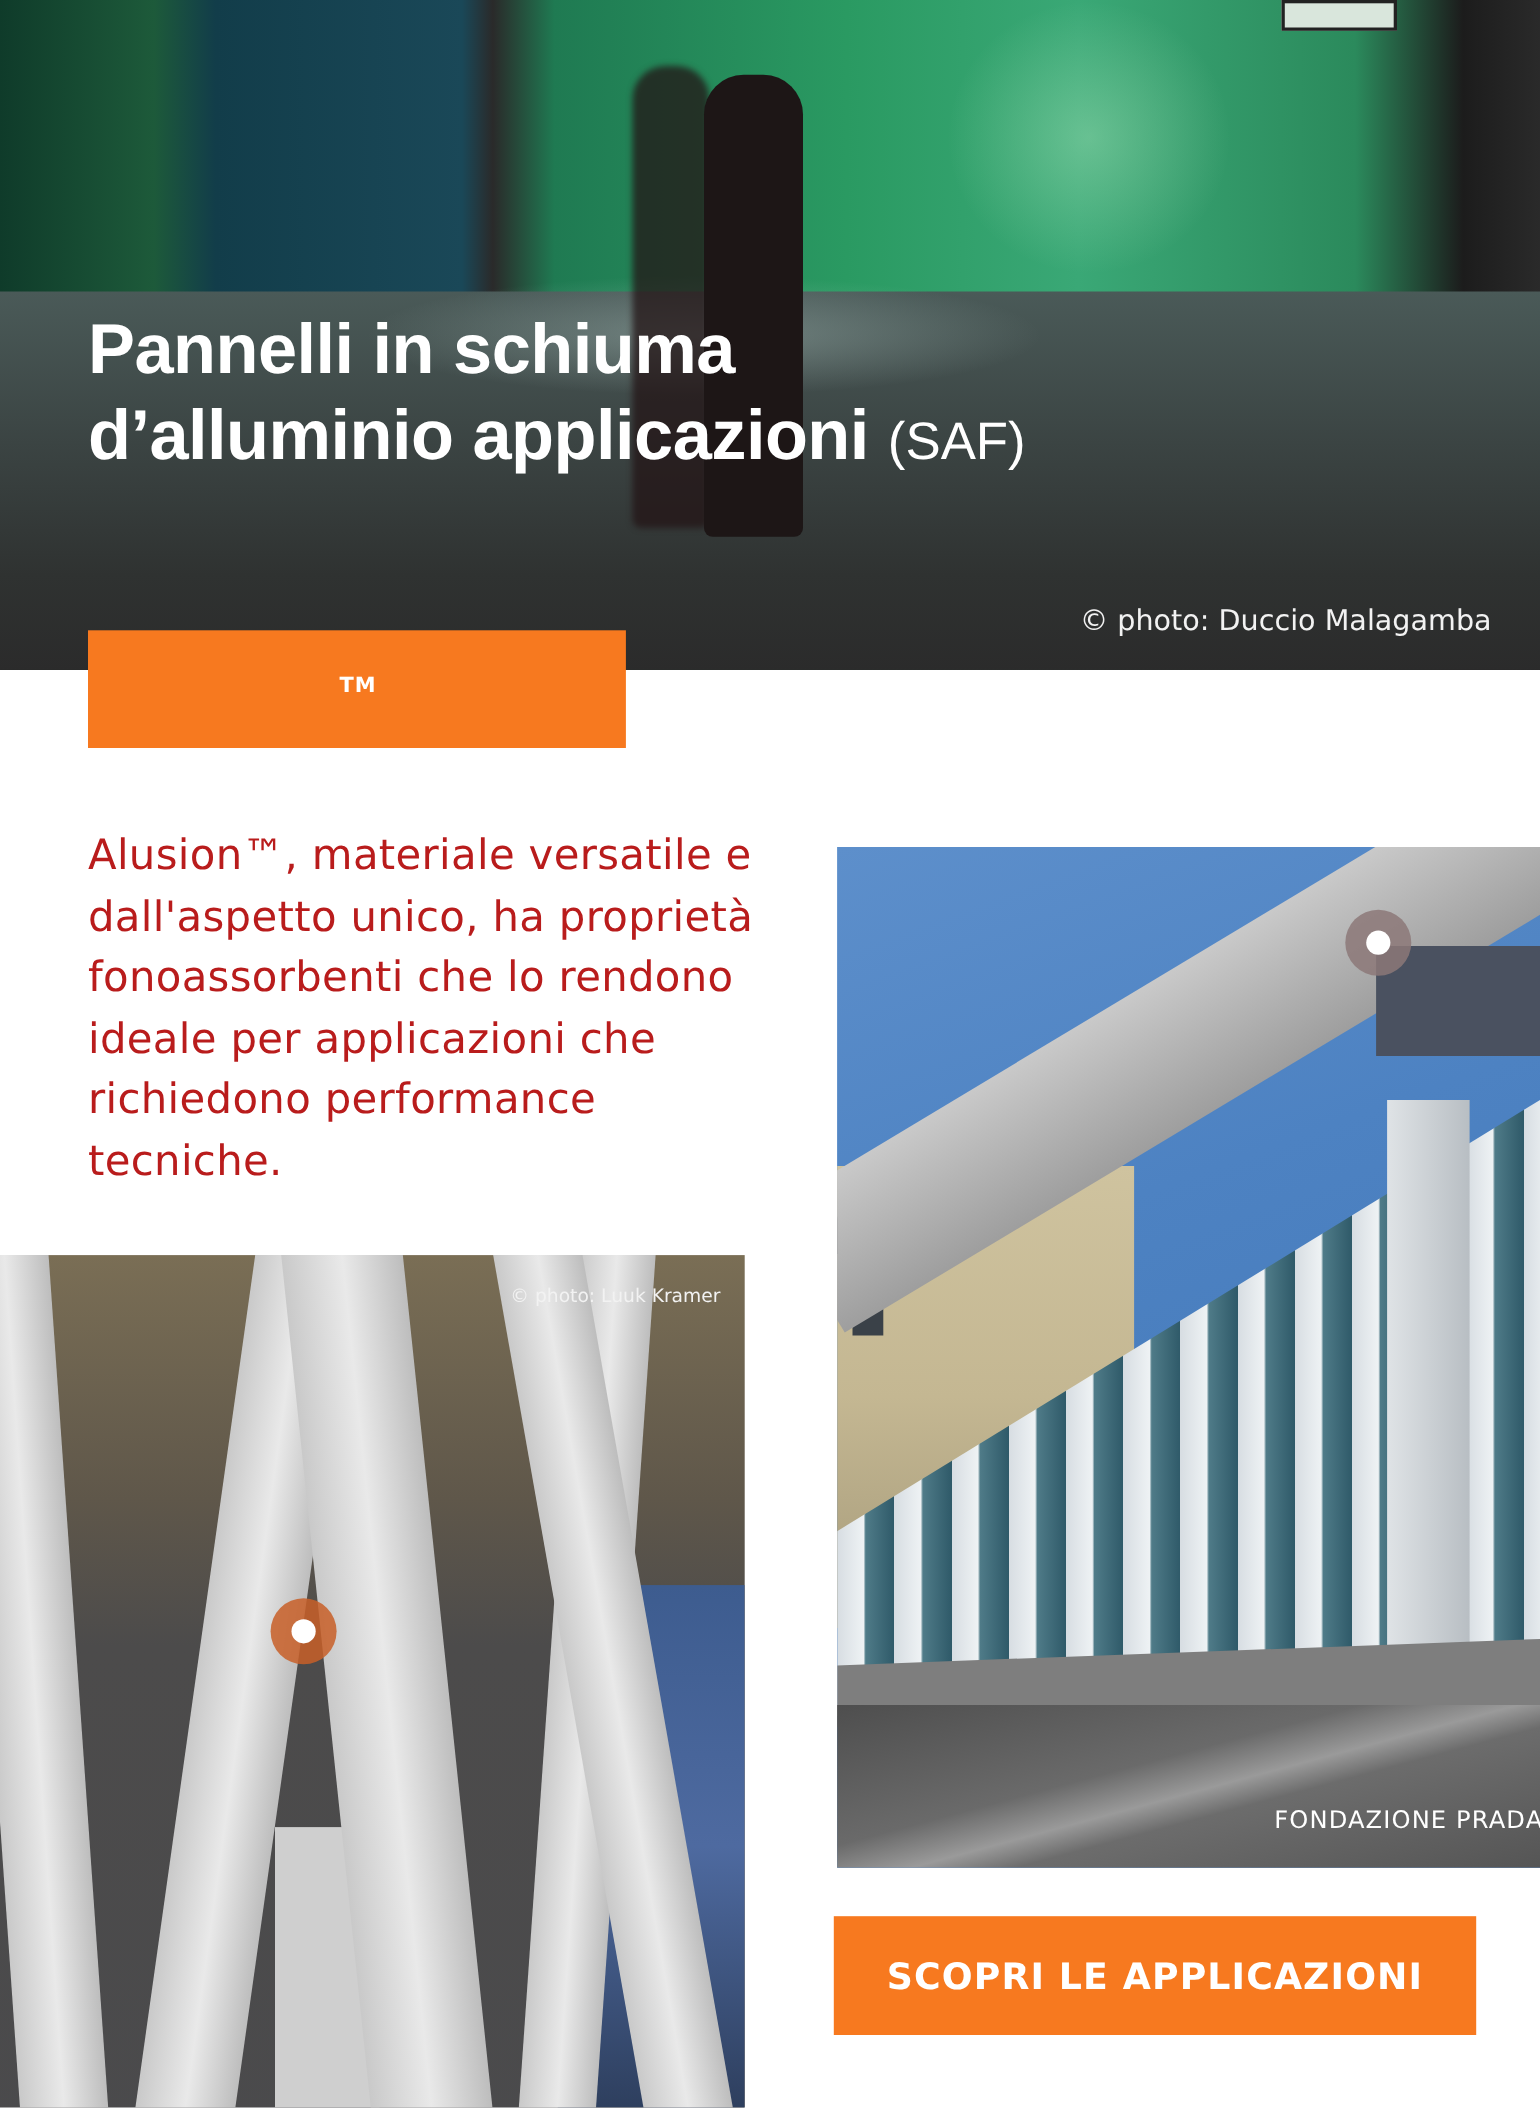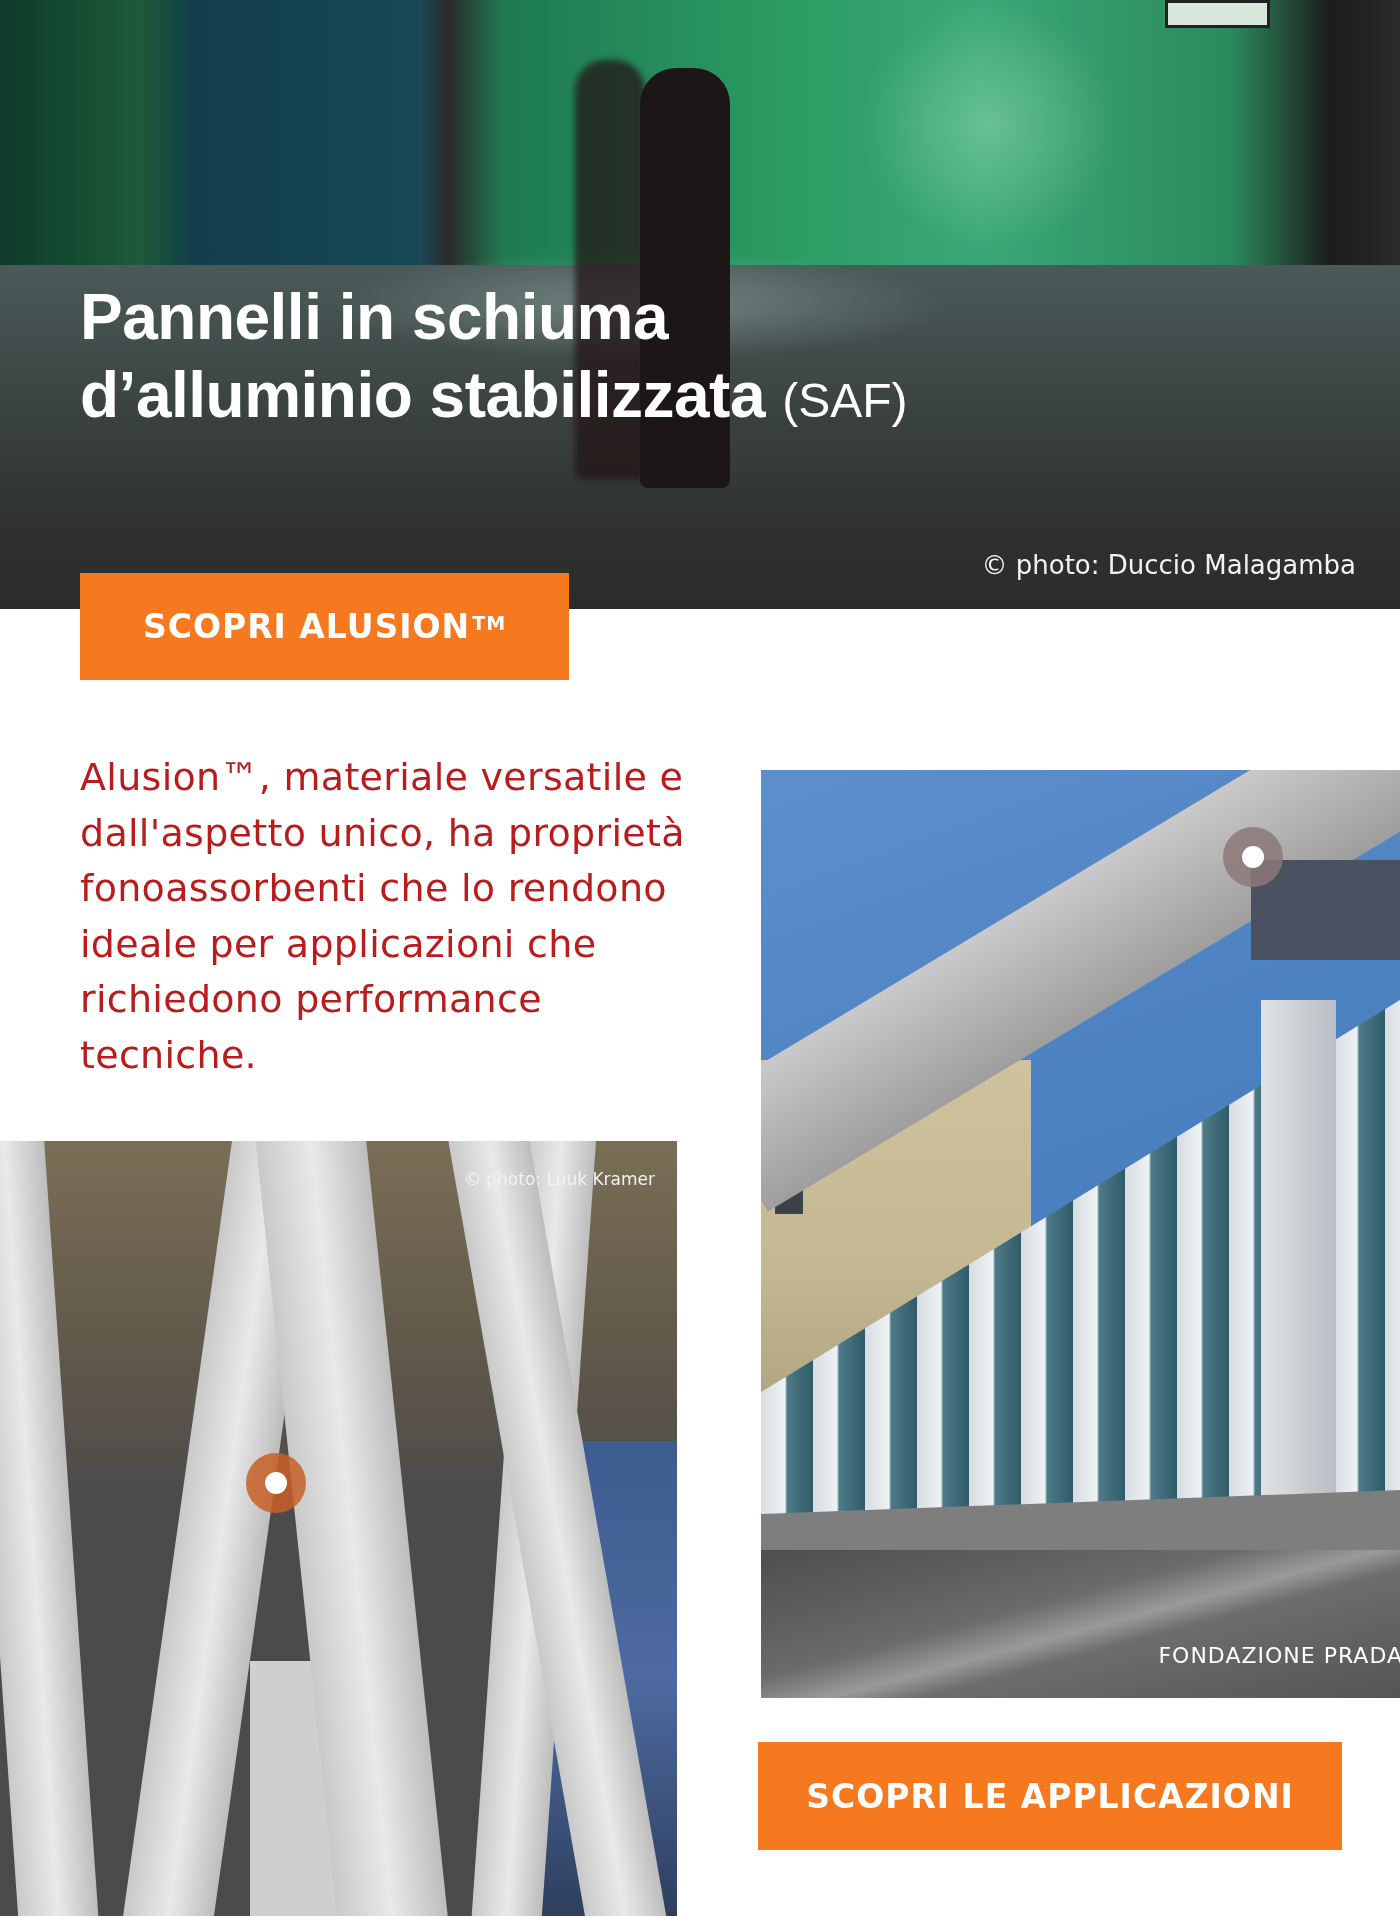--- a/index.html
+++ b/index.html
@@ -143,28 +143,27 @@
 <section class="hero">
   <div class="floor"></div>
   <div class="wall-glow"></div>
   <div class="floor-glint"></div>
   <div class="screen"></div>
   <div class="person-1"></div>
   <div class="person-2"></div>
 
   <h1 class="hero-title">
     <span>Pannelli in schiuma</span><br>
-    <span>d’alluminio stabilizzata</span>
+    <span>d’alluminio applicazioni</span>
     <span class="light">(SAF)</span><br>
   </h1>
   <div class="hero-credit">© photo: Duccio Malagamba</div>
 </section>
 
 <a class="btn btn-1">
-  <span>SCOPRI ALUSION</span>
     <sup>TM</sup>
 </a>
 
 <p class="desc">Alusion™, materiale versatile e dall'aspetto unico, ha proprietà fonoassorbenti che lo rendono ideale per applicazioni che richiedono performance tecniche.</p>
 
 <div class="img-right">
   <div class="old-bldg">
     <div class="win" style="left:0; top:36px;"></div>
     <div class="win" style="left:118px; top:10px;"></div>
     <div class="win" style="left:14px; top:110px;"></div>

